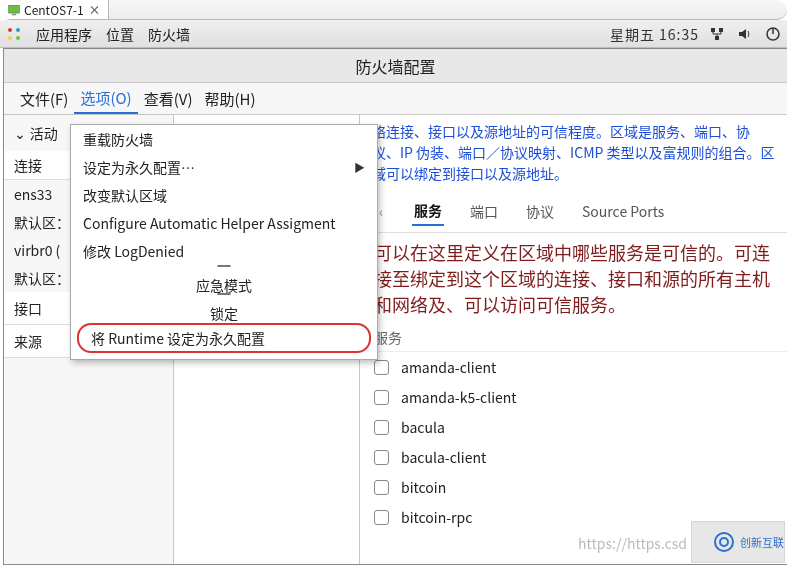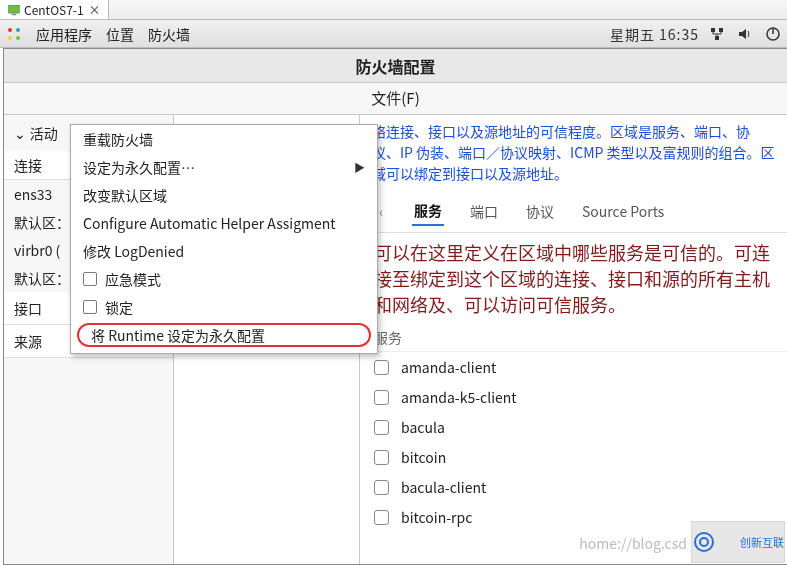--- a/index.html
+++ b/index.html
@@ -1,49 +1,49 @@
 <!DOCTYPE html>
 <html><head>
 <meta charset="utf-8">
 <style>
 * { box-sizing: border-box; margin: 0; padding: 0; font-family: "Noto Sans CJK SC", "Microsoft YaHei", sans-serif; }
 body { width: 787px; height: 565px; background: #fff; overflow: hidden; position: relative; font-size: 14px; color: #222; }
 
 
-.vm-tabs { height: 20px; background: linear-gradient(#f7f7f7,#ececec); border-bottom: 1px solid #b8b8b8; display: flex; align-items: stretch; }
+.vm-tabs { height: 20px; background: linear-gradient(#f7f7f7,#ececec); border-bottom: 1px solid #b8b8b8; display: flex; align-items: stretch; border-radius: 10px; }
 .vm-tab { display: flex; align-items: center; gap: 4px; padding: 0 8px; border-right: 1px solid #b8b8b8; background: #fff; font-size: 12px; }
 .vm-tab .icon { width: 12px; height: 12px; }
 .vm-tab .close { width: 10px; height: 10px; position: relative; margin-left: 2px; cursor: pointer; }
 .vm-tab .close::before, .vm-tab .close::after { content:""; position:absolute; left:4px; top:0; width:1px; height:10px; background:#555; }
 .vm-tab .close::before { transform: rotate(45deg);} .vm-tab .close::after{ transform: rotate(-45deg);}
 
 
 .topbar { height: 28px; background: linear-gradient(#efefef,#e0e0e0); border-bottom: 1px solid #bdbdbd; display: flex; align-items: center; padding: 0 6px; font-size: 14px; }
 .topbar .tb-left { display:flex; align-items:center; gap: 14px; }
 .topbar .apps-icon { width:16px; height:16px; }
 .topbar .spacer { flex:1; }
 .topbar .clock { color:#333; margin-right: 10px; letter-spacing: 1px; }
 .topbar .tray { display:flex; align-items:center; gap: 12px; color:#333; }
 .tray svg { width:16px; height:16px; }
 
 
 .appwin { position:absolute; left:3px; right:0; top:48px; bottom:0; border:1px solid #888; border-right:none; background:#efefef; }
-.titlebar { height:34px; display:flex; align-items:center; justify-content:center; font-weight:bold; background:#e8e8e8; border-bottom:1px solid #c8c8c8; font-size:16px;text-align:center; }
-
-.menubar { height:32px; display:flex; align-items:center; padding:0 10px; border-bottom:1px solid #c8c8c8; background:#f7f7f7; font-size:15px;flex-direction:column; }
+.titlebar { height:34px; display:flex; align-items:center; justify-content:center; font-weight:normal; background:#e8e8e8; border-bottom:1px solid #c8c8c8; font-size:16px;text-align:center; }
+
+.menubar { height:32px; display:flex; align-items:center; padding:0 10px; border-bottom:1px solid #c8c8c8; background:#f7f7f7; font-size:15px; }
 .menubar .menu-item { padding:4px 6px; cursor:default; }
 .menubar .menu-item.active { color:#2a6fd6; border-bottom:2px solid #2a6fd6; }
 
 
 .dropdown { position:absolute; left:70px; top:124px; width:308px; background:#fff; border:1px solid #aaa; box-shadow: 2px 3px 6px rgba(0,0,0,.25); z-index: 40; }
 .dropdown .dd-row { display:flex; align-items:center; height:28px; padding:0 12px; font-size:14px; }
 .dropdown .dd-row.submenu::after { content:"▶"; margin-left:auto; font-size:11px; color:#333; }
-.dropdown .dd-row.cb { gap:8px; }
+.dropdown .dd-row.cb { gap:8px;flex-direction:column; }
 .dropdown .cbx { width:14px; height:14px; border:1px solid #777; border-radius:2px; }
-.dropdown .dd-last { border:2px solid #d33; border-radius:14px; margin:2px 6px 6px; height:24px; }
+.dropdown .dd-last { border:2px solid #d33; border-radius:14px; margin:2px 6px 6px; height:30px; }
 
 
 .body3 { display:flex; height: calc(100% - 66px); }
 .leftpanel { width: 170px; border-right: 1px solid #c8c8c8; background:#f7f7f7; }
 .leftpanel .bind-head { display:flex; align-items:center; gap:4px; padding:8px 10px; font-size:14px; }
 .leftpanel table { width:100%; border-collapse:collapse; font-size:14px; }
 .leftpanel th { text-align:left; font-weight:normal; padding:4px 10px; border-bottom:1px solid #ddd; background:#fff; }
 .leftpanel td { padding:4px 10px; }
 .leftpanel .sect { padding:6px 10px; border-bottom:1px solid #ddd; background:#fff; }
 
@@ -60,21 +60,21 @@
 .tabs2 .t { padding:4px 2px; color:#555; }
 .tabs2 .t.active { color:#111; border-bottom:2px solid #2a6fd6; font-weight:bold; }
 .tabs2 .chev { width:14px; text-align:center; color:#888; }
 .svc-desc { padding:6px 14px; font-size:18px; color:#7f1d1d; }
 .svc-head { padding:4px 14px; color:#666; border-bottom:1px solid #eee; }
 .svc-list { overflow:auto; }
 .svc-list .row { display:flex; align-items:center; gap:12px; padding:5px 14px; }
 .svc-list .cbx { width:15px; height:15px; border:1.5px solid #888; border-radius:3px; }
 
 .watermark { position:absolute; right:100px; bottom:12px; color:#bbb; font-size:14px; z-index:5; }
-.logo { position:absolute; right:2px; bottom:2px; width:94px; height:42px; background:#e7e7e7; display:flex; align-items:center; justify-content:space-between; font-size:11px; color:#2a6fd6; z-index:6; border:1px solid #d7d7d7; }
+.logo { position:absolute; right:2px; bottom:2px; width:94px; height:42px; background:#e7e7e7; display:flex; align-items:center; justify-content:flex-end; font-size:11px; color:#2a6fd6; z-index:6; border:1px solid #d7d7d7; }
 </style>
 </head>
 <body>
 
 <div class="vm-tabs">
   <div class="vm-tab">
     <svg class="icon" viewBox="0 0 16 16">
         <rect x="1" y="2" width="14" height="10" fill="#6fbf44" stroke="#4a8a2e"></rect>
         <rect x="5" y="13" width="6" height="2" fill="#888"></rect>
       </svg>
@@ -184,25 +184,25 @@
           <div class="row">
             <span class="cbx"></span>
             <span>amanda-k5-client</span>
           </div>
           <div class="row">
             <span class="cbx"></span>
             <span>bacula</span>
           </div>
           <div class="row">
             <span class="cbx"></span>
+            <span>bacula-client</span>
+          </div>
+          <div class="row">
+            <span class="cbx"></span>
             <span>bitcoin</span>
-          </div>
-          <div class="row">
-            <span class="cbx"></span>
-            <span>bacula-client</span>
           </div>
           <div class="row">
             <span class="cbx"></span>
             <span>bitcoin-rpc</span>
           </div>
         </div>
     </div>
   </div>
 </div>
 
@@ -216,20 +216,20 @@
       <span class="cbx"></span>
       <span>应急模式</span>
     </div>
   <div class="dd-row cb">
       <span class="cbx"></span>
       <span>锁定</span>
     </div>
   <div class="dd-row dd-last">将  Runtime 设定为永久配置</div>
 </div>
 
-<div class="watermark">home://blog.csd</div>
+<div class="watermark">https://https.csd</div>
 <div class="logo">
   <svg width="24" height="24" viewBox="0 0 24 24">
       <circle cx="12" cy="12" r="9" stroke="#2a6fd6" fill="none" stroke-width="2"></circle>
       <circle cx="12" cy="12" r="4" stroke="#2a6fd6" fill="none" stroke-width="2"></circle>
     </svg>
   <span style="margin-left:4px;">创新互联</span>
 </div>
 
 </body></html>

